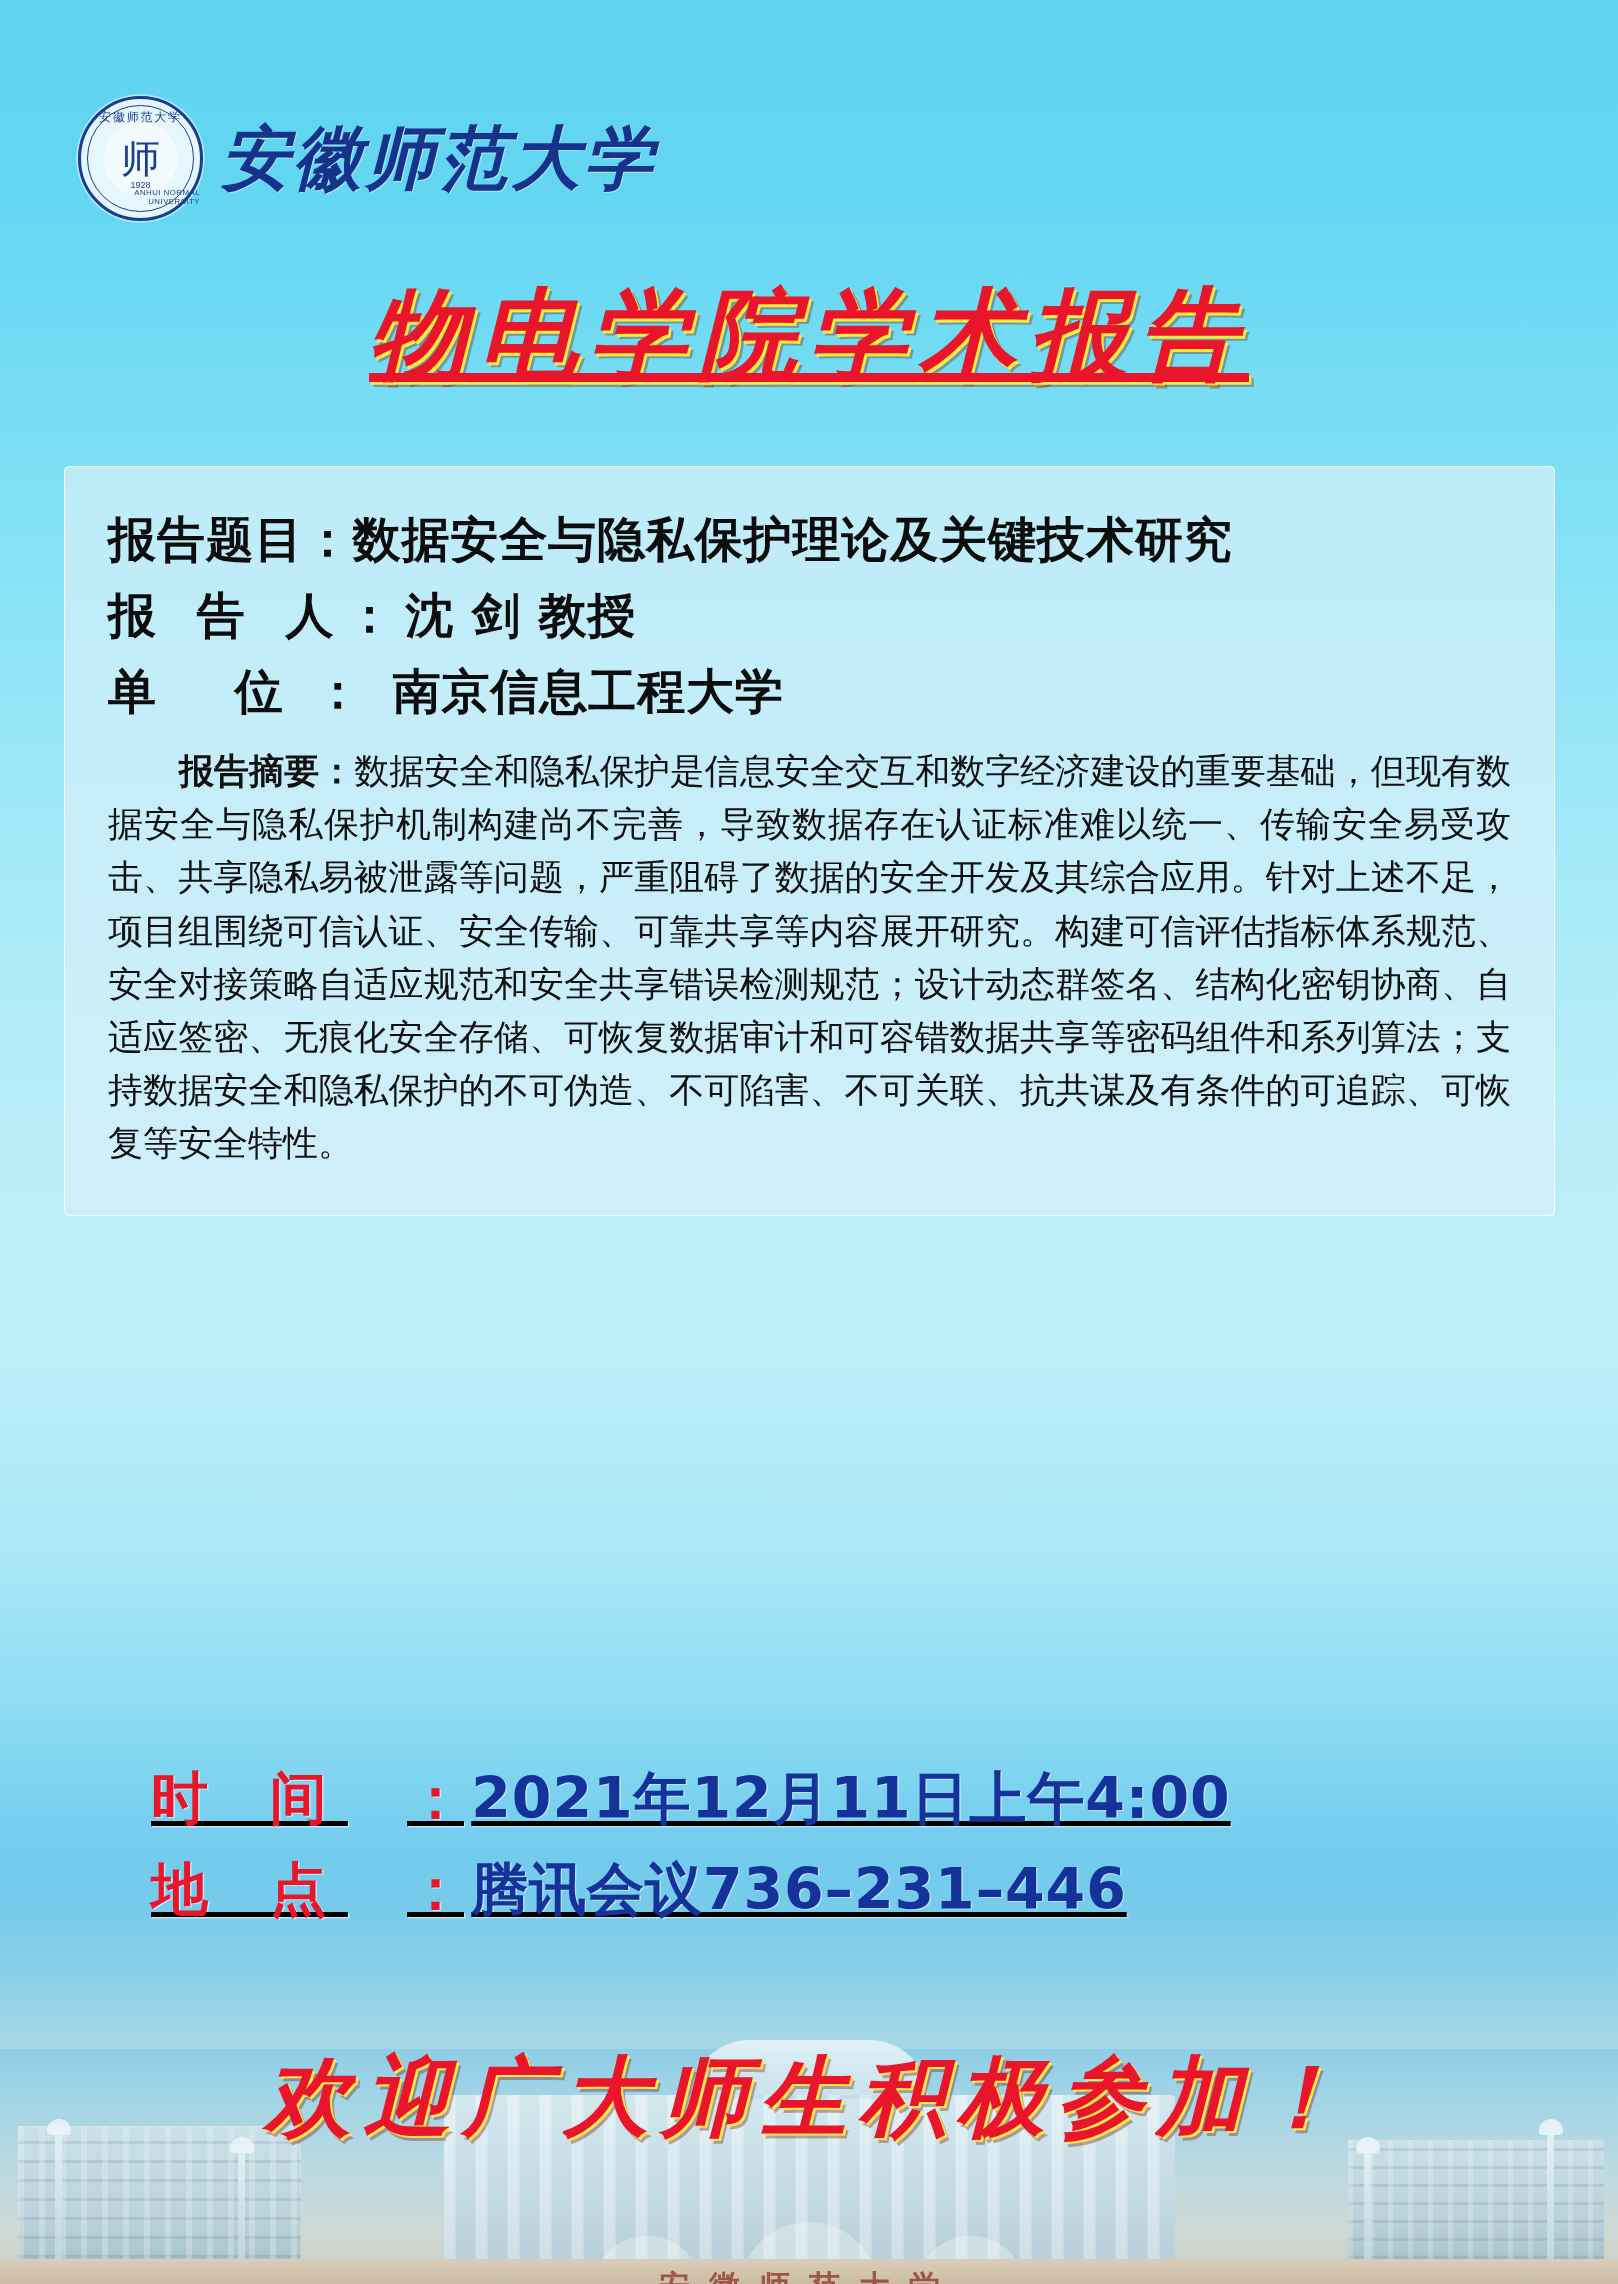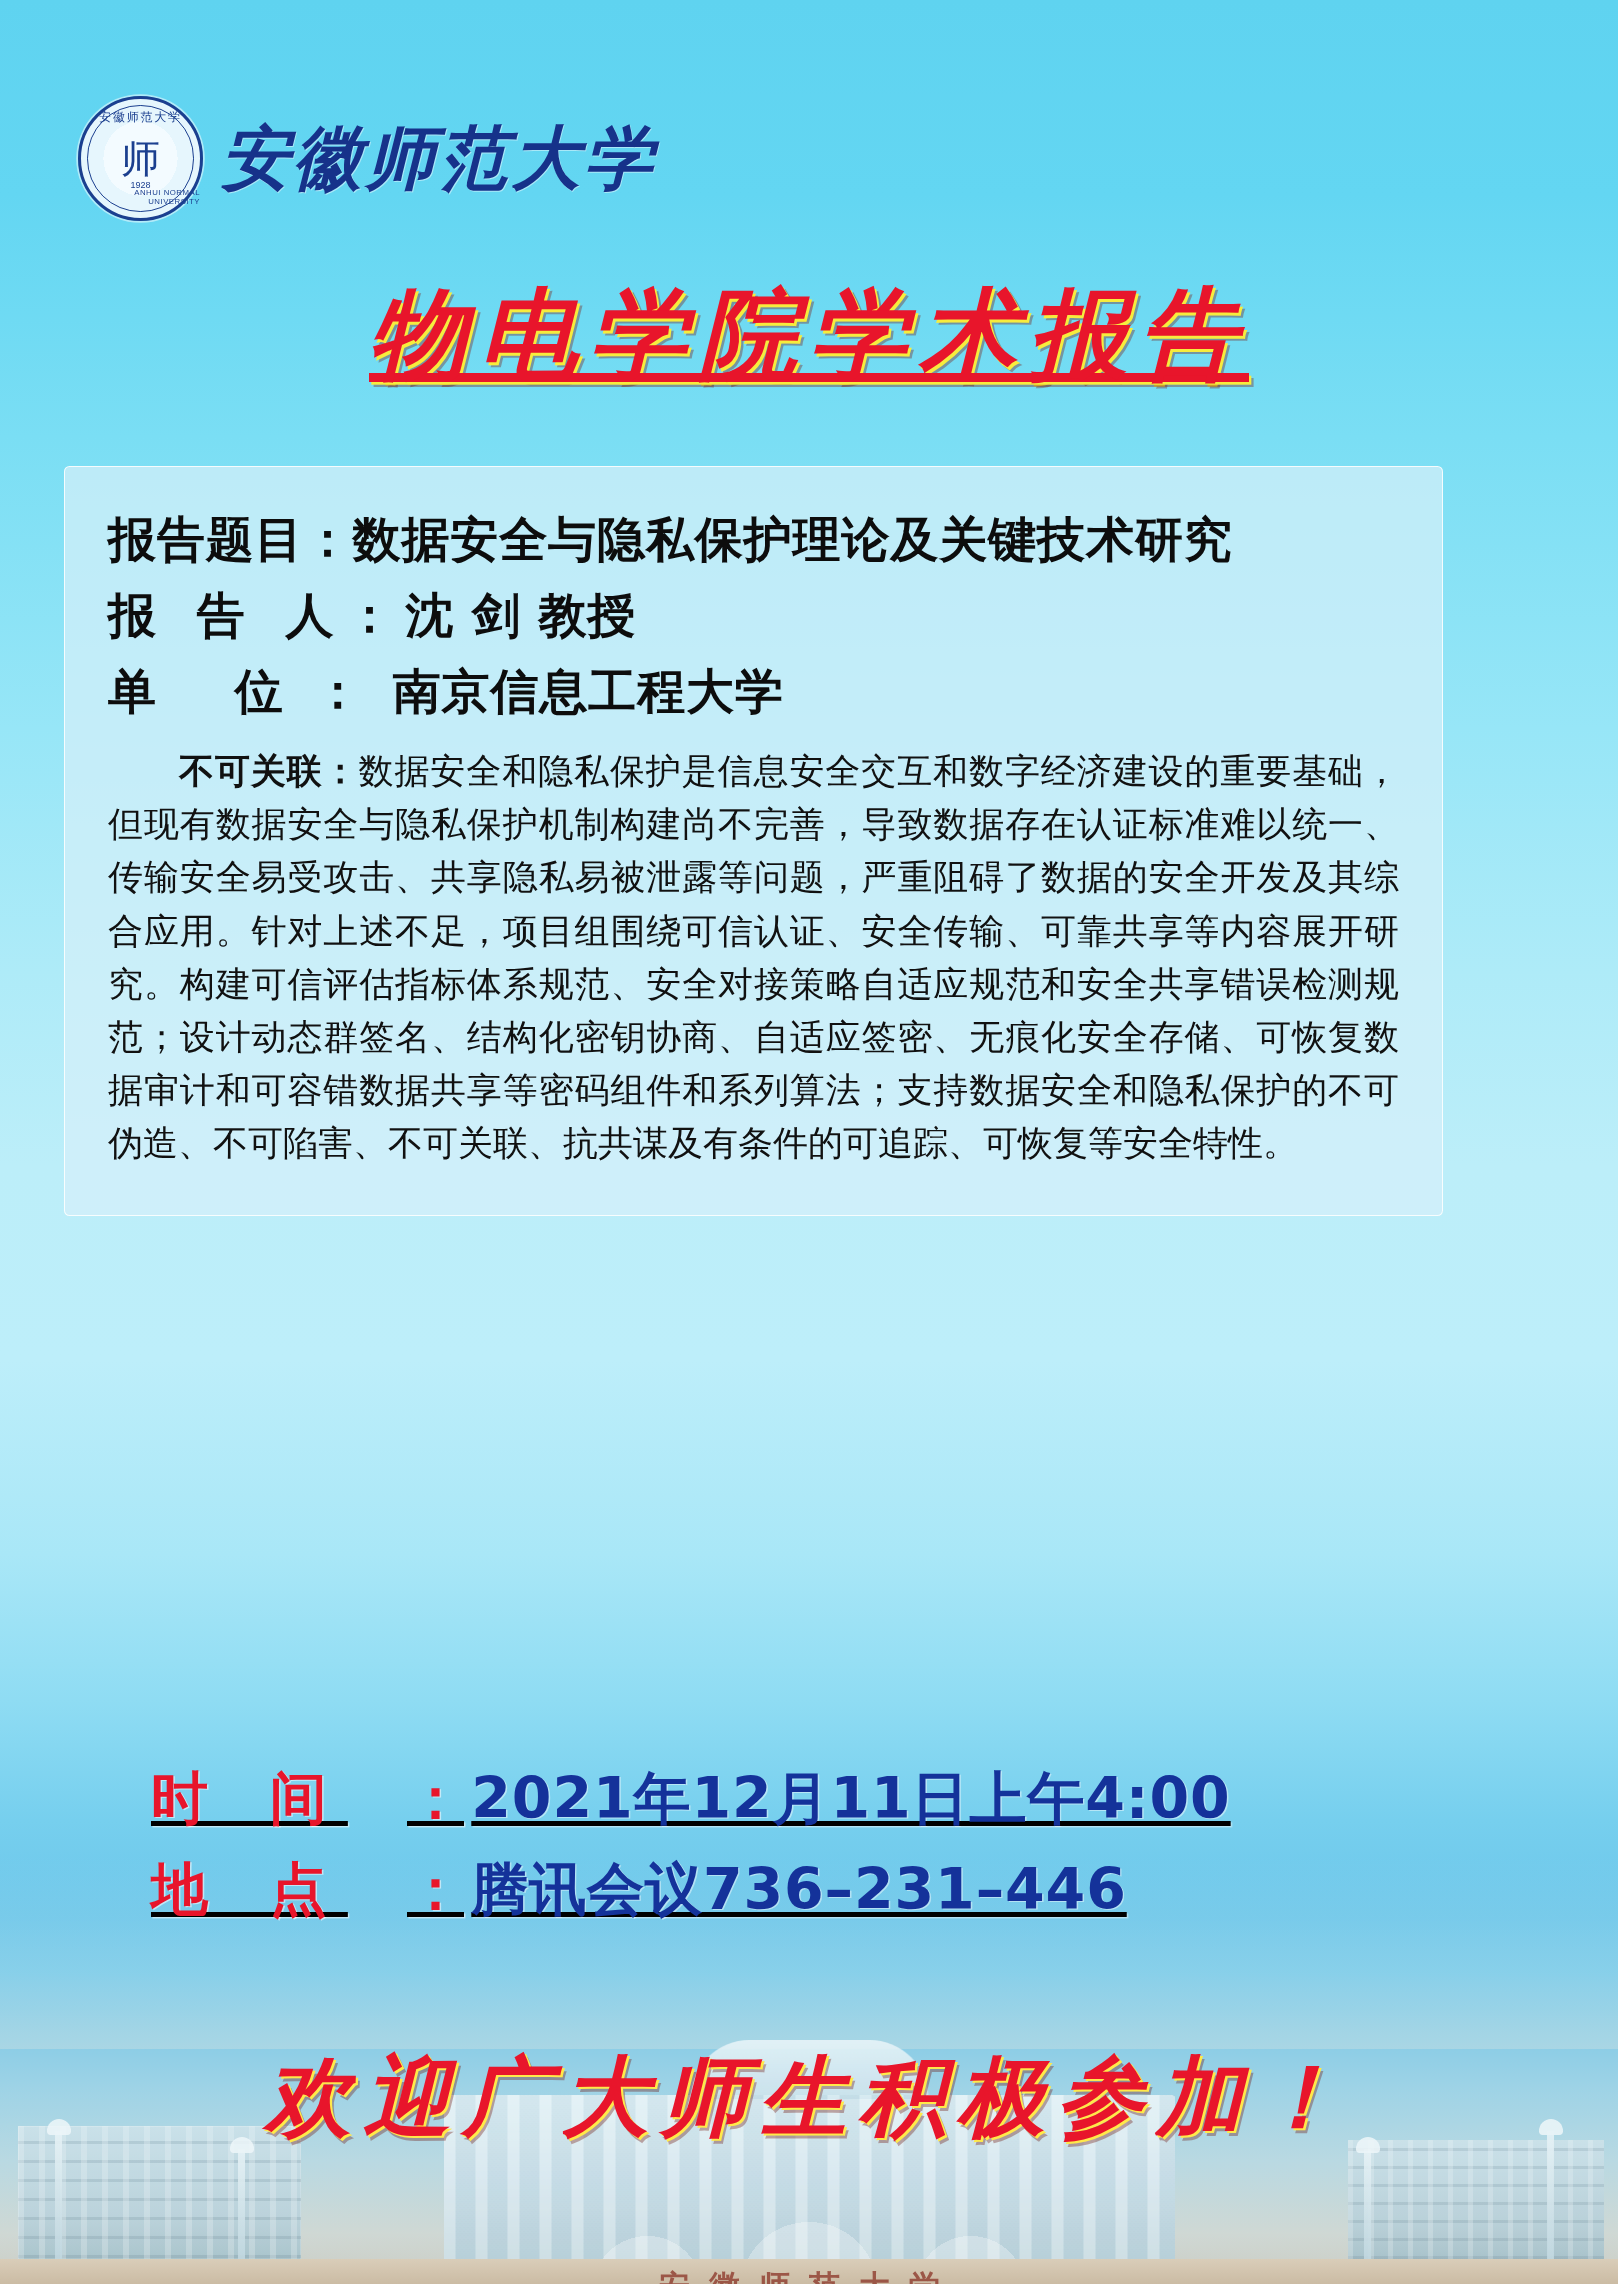--- a/index.html
+++ b/index.html
@@ -276,21 +276,21 @@
       2.3px 2.7px 0 #f7ec3d,
       4.6px 5px 0 rgba(120,20,10,.35);
     text-decoration: underline;
   }
 
   
   .panel {
     position: absolute;
     top: 466px;
     left: 64px;
-    width: 1379px;
+    width: 1491px;
     background: rgba(213, 240, 250, 0.72);
     border: 1.4px solid rgba(255,255,255,0.85);
     border-radius: 5.5px;
     box-sizing: border-box;
     padding: 41px 43px 37px 43px;
   }
   .line {
     display: flex;
     align-items: baseline;
     font-size: 48px;
@@ -431,21 +431,21 @@
       <span class="lbl">报 告 人：</span>
       <span class="val">沈 剑 教授</span>
     </div>
 
     <div class="line spaced2">
       <span class="lbl">单 位：</span>
       <span class="val">南京信息工程大学</span>
     </div>
 
     <div class="abs-block">
-      <p><b>不可关联：</b><span>数据安全和隐私保护是信息安全交互和数字经济建设的重要基础，但现有数据安全与隐私保护机制构建尚不完善，导致数据存在认证标准难以统一、传输安全易受攻击、共享隐私易被泄露等问题，严重阻碍了数据的安全开发及其综合应用。针对上述不足，项目组围绕可信认证、安全传输、可靠共享等内容展开研究。构建可信评估指标体系规范、安全对接策略自适应规范和安全共享错误检测规范；设计动态群签名、结构化密钥协商、自适应签密、无痕化安全存储、可恢复数据审计和可容错数据共享等密码组件和系列算法；支持数据安全和隐私保护的不可伪造、不可陷害、不可关联、抗共谋及有条件的可追踪、可恢复等安全特性。</span></p>
+      <p><b>报告摘要：</b><span>数据安全和隐私保护是信息安全交互和数字经济建设的重要基础，但现有数据安全与隐私保护机制构建尚不完善，导致数据存在认证标准难以统一、传输安全易受攻击、共享隐私易被泄露等问题，严重阻碍了数据的安全开发及其综合应用。针对上述不足，项目组围绕可信认证、安全传输、可靠共享等内容展开研究。构建可信评估指标体系规范、安全对接策略自适应规范和安全共享错误检测规范；设计动态群签名、结构化密钥协商、自适应签密、无痕化安全存储、可恢复数据审计和可容错数据共享等密码组件和系列算法；支持数据安全和隐私保护的不可伪造、不可陷害、不可关联、抗共谋及有条件的可追踪、可恢复等安全特性。</span></p>
     </div>
   </div>
 
   <div class="info-rows">
     <div class="info-row">
       <span class="info-label">时 间</span>
       <span class="info-colon">：</span>
       <span class="info-value">2021年12月11日上午4:00</span>
     </div>
     <div class="info-row">

